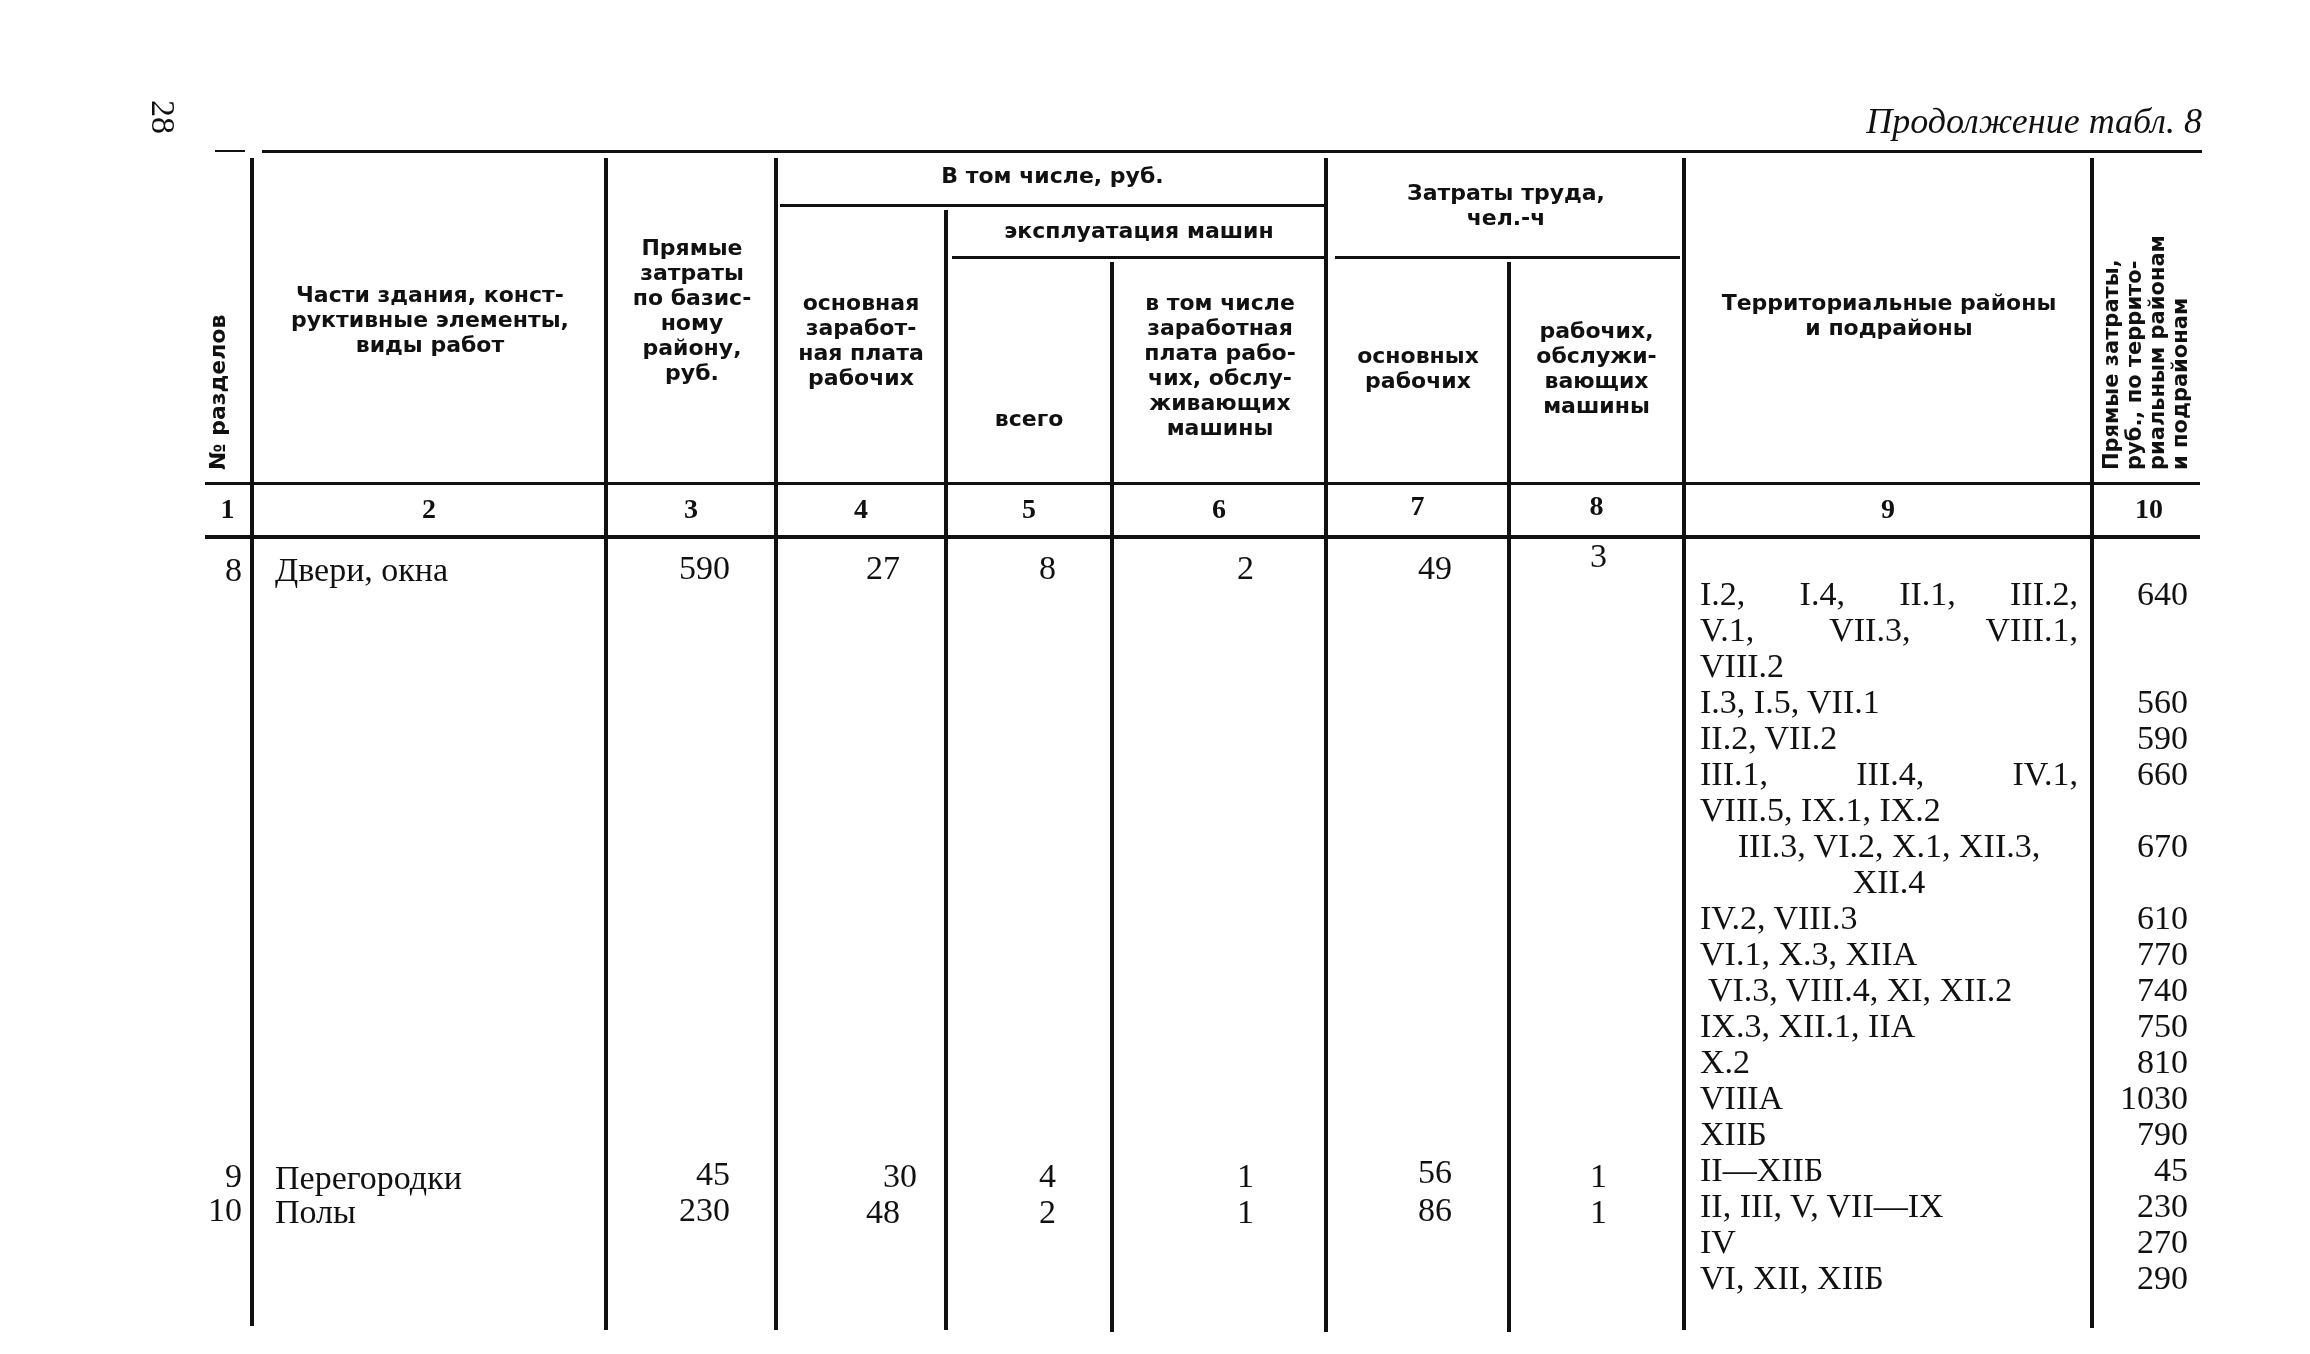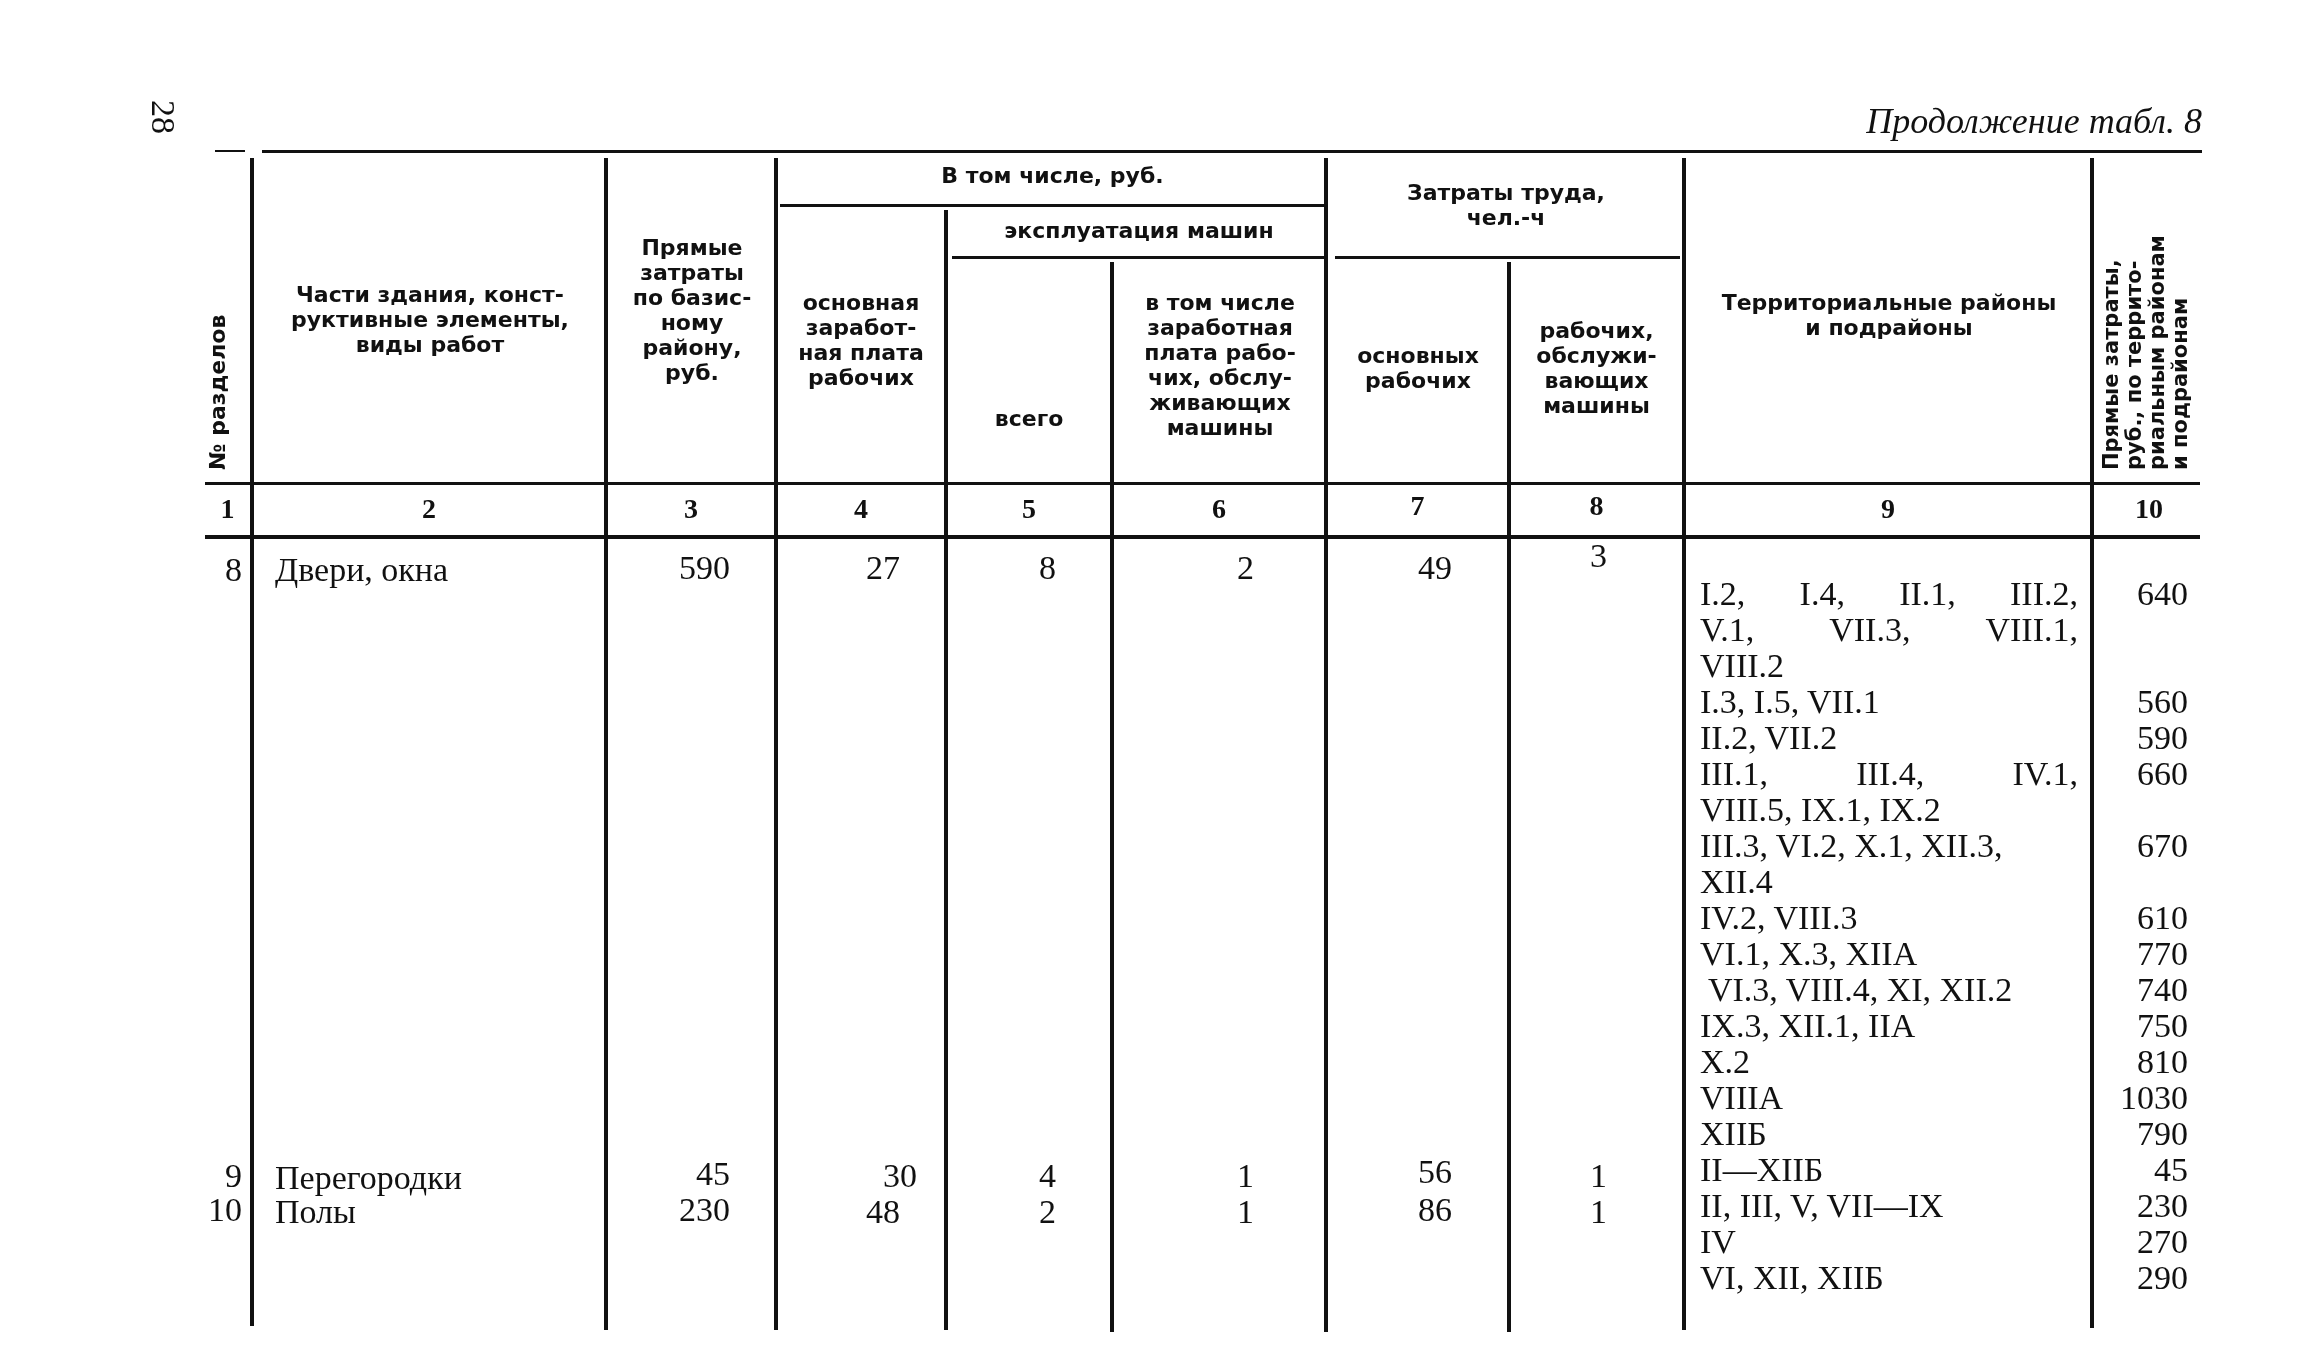--- a/index.html
+++ b/index.html
@@ -161,21 +161,21 @@
       <div class="cell dist">
           <span>III.1,</span>
           <span>III.4,</span>
           <span>IV.1,</span>
         </div>
       <div class="cell">VIII.5, IX.1, IX.2</div>
     </div>
     <div class="cell right" style="width:110px;">660</div>
   </div>
   <div style="display:flex;">
-    <div style="width:378px;">
+    <div style="width:378px;text-align:center;">
       <div class="cell">III.3, VI.2, X.1, XII.3,</div>
       <div class="cell">XII.4</div>
     </div>
     <div class="cell right" style="width:110px;">670</div>
   </div>
   <div style="display:flex;">
     <div class="cell" style="width:378px;">IV.2, VIII.3</div>
     <div class="cell right" style="width:110px;">610</div>
   </div>
   <div style="display:flex;">

